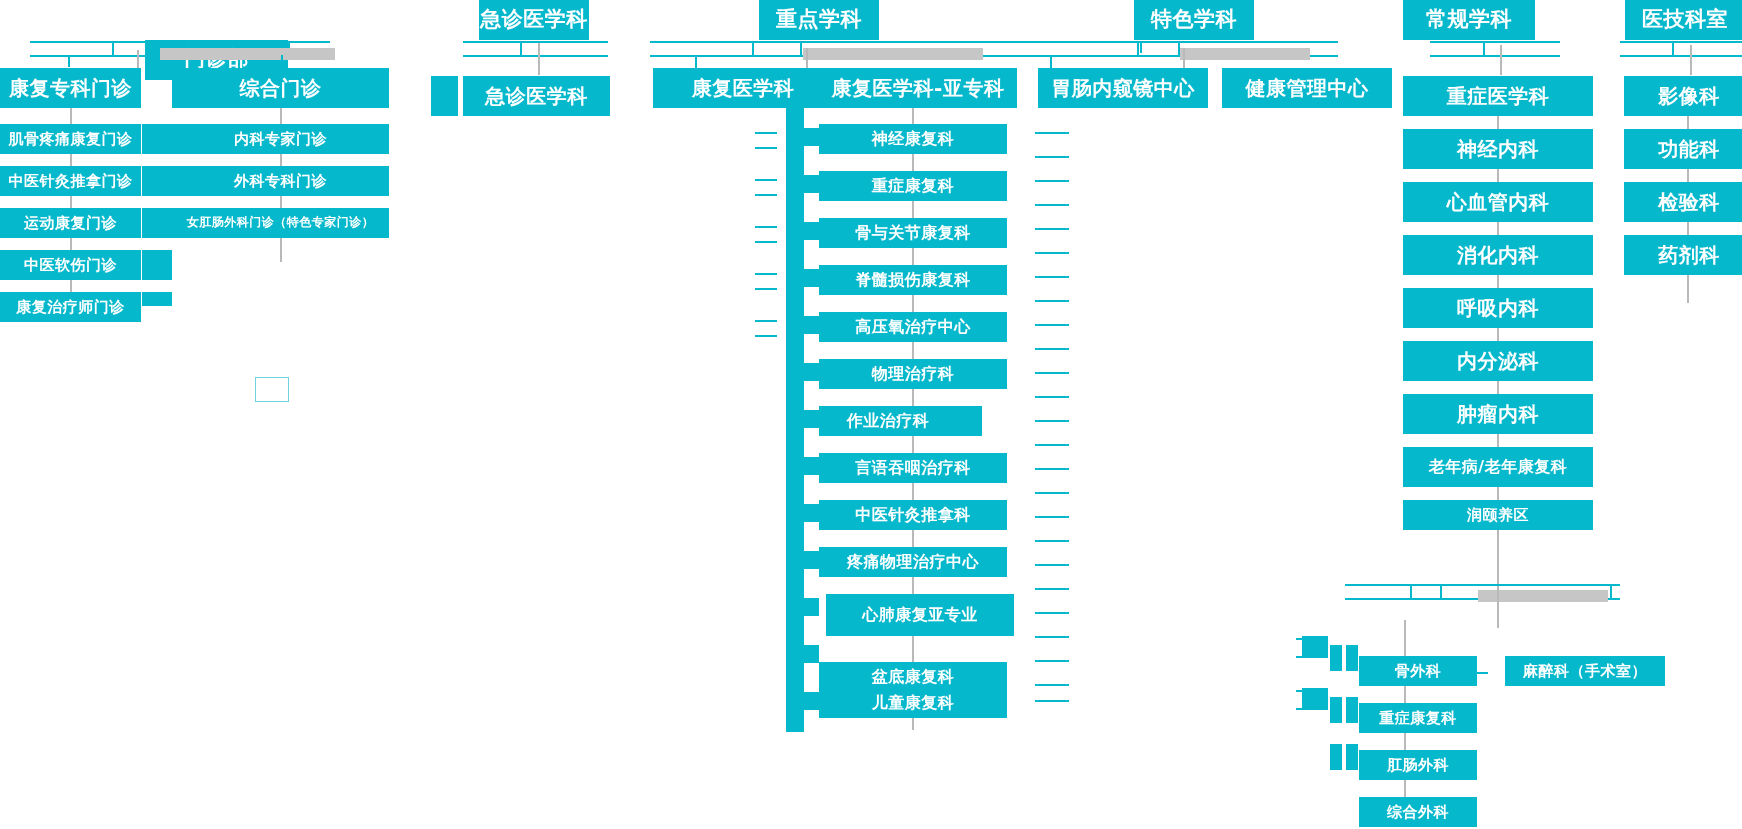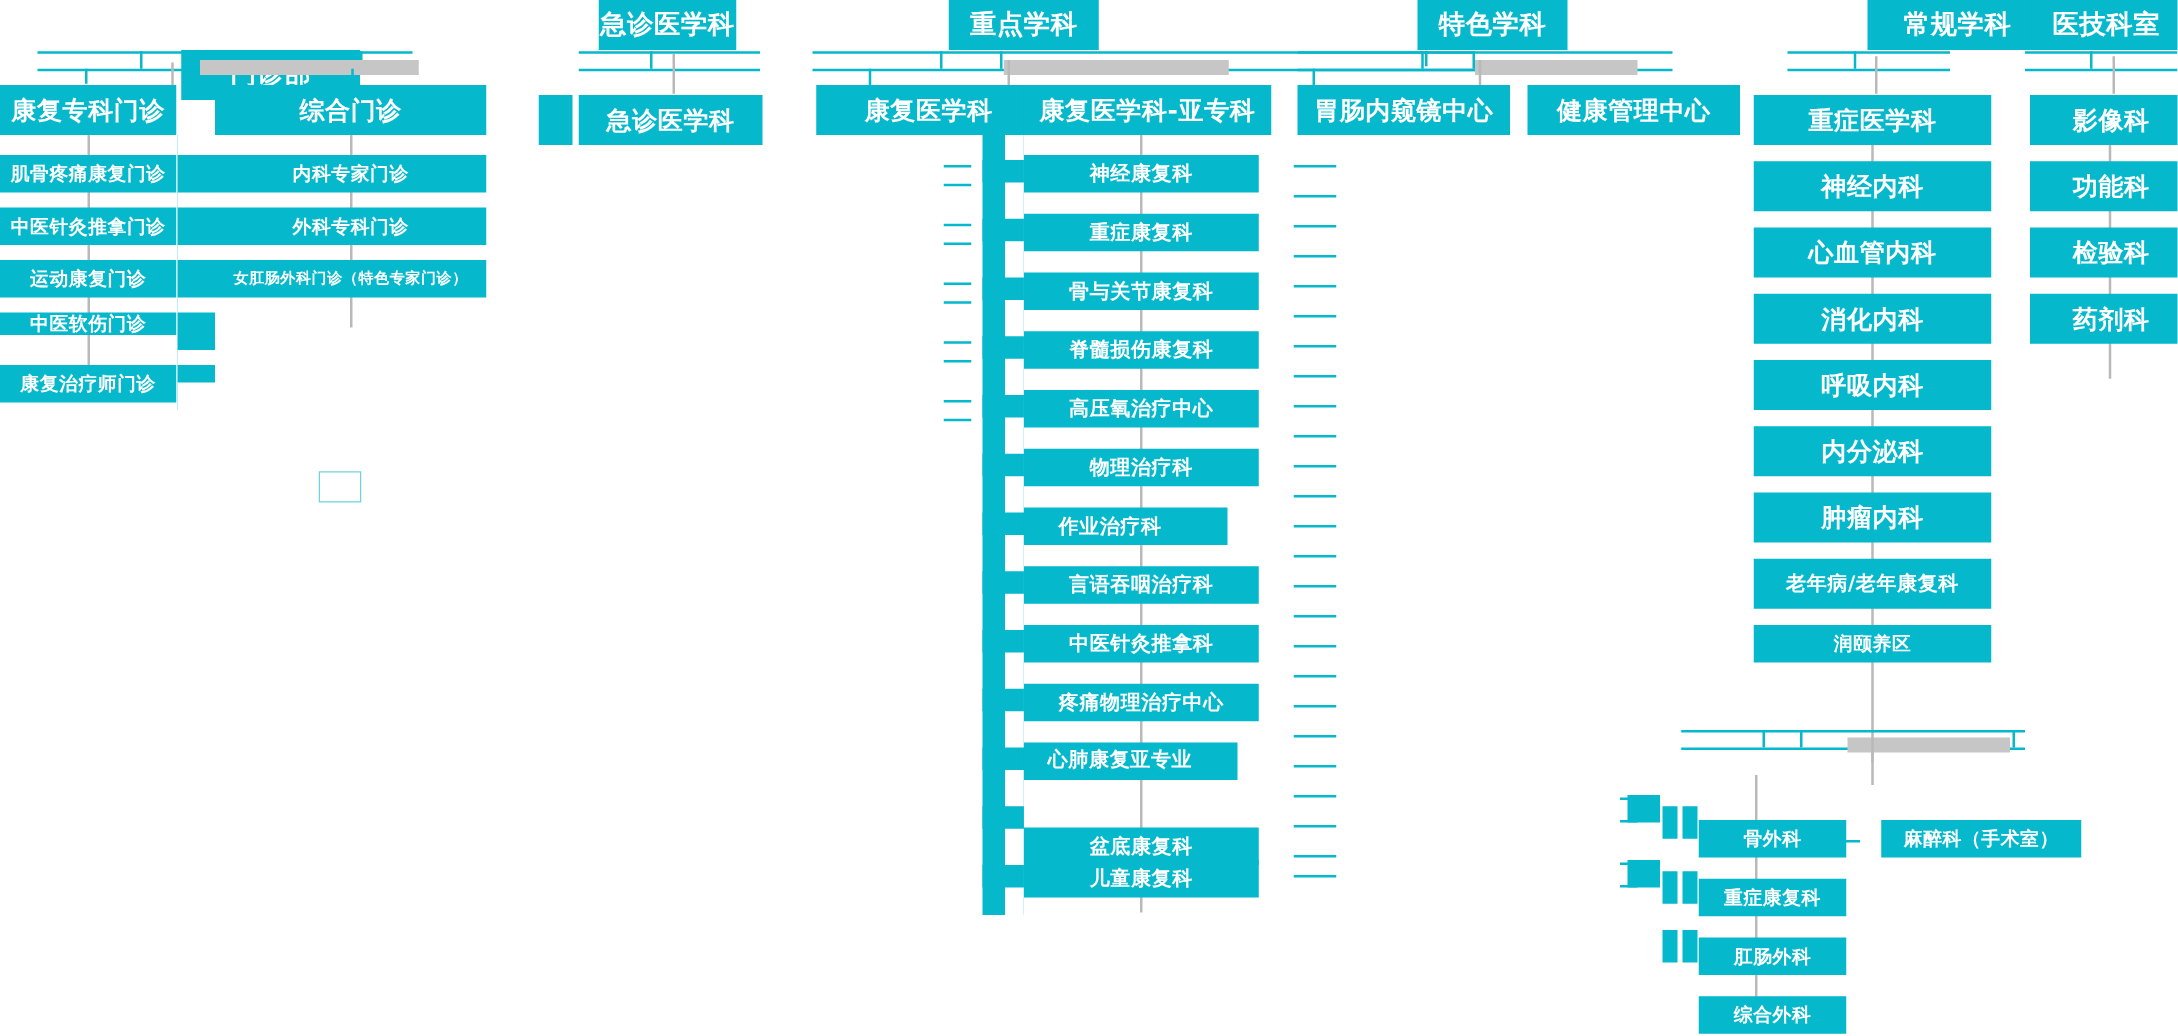--- a/index.html
+++ b/index.html
@@ -98,21 +98,21 @@
   <div class="conn v" style="left:281px; top:55px; height:12px;"></div>
   <div class="conn grayv" style="left:137px; top:50px; height:20px;"></div>
 
   <div class="node lvl2" style="left:0px; top:68px; width:141px; height:40px;">康复专科门诊</div>
   <div class="node lvl2" style="left:172px; top:68px; width:217px; height:40px;">综合门诊</div>
 
   <div class="conn grayv" style="left:70px; top:108px; height:196px;"></div>
   <div class="node lvl3 sm" style="left:0px; top:124px; width:141px; height:30px;">肌骨疼痛康复门诊</div>
   <div class="node lvl3 sm" style="left:0px; top:166px; width:141px; height:30px;">中医针灸推拿门诊</div>
   <div class="node lvl3 sm" style="left:0px; top:208px; width:141px; height:30px;">运动康复门诊</div>
-  <div class="node lvl3 sm" style="left:0px; top:250px; width:141px; height:18px;">中医软伤门诊</div>
+  <div class="node lvl3 sm" style="left:0px; top:250px; width:141px; height:30px;">中医软伤门诊</div>
   <div class="node lvl3 sm" style="left:0px; top:292px; width:141px; height:30px;">康复治疗师门诊</div>
 
   <div class="conn grayv" style="left:280px; top:108px; height:154px;"></div>
   <div class="node lvl3 sm" style="left:172px; top:124px; width:217px; height:30px;">内科专家门诊</div>
   <div class="node lvl3 sm" style="left:172px; top:166px; width:217px; height:30px;">外科专科门诊</div>
   <div class="node lvl3 xs" style="left:172px; top:208px; width:217px; height:30px;">女肛肠外科门诊（特色专家门诊）</div>
 
   <div class="stub" style="left:142px; top:108px; width:30px; height:220px;"></div>
   <div class="whitegap" style="left:142px; top:108px; width:30px; height:16px;"></div>
   <div class="whitegap" style="left:142px; top:154px; width:30px; height:12px;"></div>
@@ -151,21 +151,21 @@
   <div class="node lvl3" style="left:819px; top:124px; width:188px; height:30px;">神经康复科</div>
   <div class="node lvl3" style="left:819px; top:171px; width:188px; height:30px;">重症康复科</div>
   <div class="node lvl3" style="left:819px; top:218px; width:188px; height:30px;">骨与关节康复科</div>
   <div class="node lvl3" style="left:819px; top:265px; width:188px; height:30px;">脊髓损伤康复科</div>
   <div class="node lvl3" style="left:819px; top:312px; width:188px; height:30px;">高压氧治疗中心</div>
   <div class="node lvl3" style="left:819px; top:359px; width:188px; height:30px;">物理治疗科</div>
   <div class="node lvl3" style="left:794px; top:406px; width:188px; height:30px;">作业治疗科</div>
   <div class="node lvl3" style="left:819px; top:453px; width:188px; height:30px;">言语吞咽治疗科</div>
   <div class="node lvl3" style="left:819px; top:500px; width:188px; height:30px;">中医针灸推拿科</div>
   <div class="node lvl3" style="left:819px; top:547px; width:188px; height:30px;">疼痛物理治疗中心</div>
-  <div class="node lvl3" style="left:802px; top:594px; width:188px; height:30px;font-family:Liberation Serif, serif;">心肺康复亚专业</div>
+  <div class="node lvl3" style="left:826px; top:594px; width:188px; height:42px;">心肺康复亚专业</div>
   <div class="node lvl3" style="left:819px; top:662px; width:188px; height:30px;">盆底康复科</div>
   <div class="node lvl3" style="left:819px; top:688px; width:188px; height:30px;">儿童康复科</div>
 
   <div class="bullet" style="left:786px; top:128px; width:33px; height:18px;"></div>
   <div class="dashseg" style="left:755px; top:132px; width:22px;"></div>
   <div class="dashseg" style="left:755px; top:147px; width:22px;"></div>
   <div class="bullet" style="left:786px; top:175px; width:33px; height:18px;"></div>
   <div class="dashseg" style="left:755px; top:179px; width:22px;"></div>
   <div class="dashseg" style="left:755px; top:194px; width:22px;"></div>
   <div class="bullet" style="left:786px; top:222px; width:33px; height:18px;"></div>
@@ -232,21 +232,21 @@
   <div class="conn v" style="left:1137px; top:41px; height:14px;"></div>
   <div class="conn v" style="left:1178px; top:41px; height:14px;"></div>
   <div class="conn h" style="left:1038px; top:55px; width:300px;"></div>
   <div class="graybar" style="left:1180px; top:48px; width:130px; height:12px;"></div>
   <div class="conn grayv" style="left:1183px; top:48px; height:28px;"></div>
   <div class="conn v" style="left:1050px; top:55px; height:14px;"></div>
 
   <div class="node lvl2" style="left:1038px; top:68px; width:170px; height:40px;">胃肠内窥镜中心</div>
   <div class="node lvl2" style="left:1222px; top:68px; width:170px; height:40px;">健康管理中心</div>
 
-  <div class="node root" style="left:1494px; top:0px; width:144px; height:40px;text-align:right;">常规学科</div>
+  <div class="node root" style="left:1403px; top:0px; width:132px; height:40px;text-align:right;">常规学科</div>
   <div class="conn h" style="left:1430px; top:41px; width:130px;"></div>
   <div class="conn v" style="left:1483px; top:41px; height:14px;"></div>
   <div class="conn h" style="left:1430px; top:55px; width:130px;"></div>
   <div class="conn grayv" style="left:1500px; top:45px; height:30px;"></div>
 
   <div class="conn grayv" style="left:1497px; top:108px; height:520px;"></div>
 
   <div class="node lvl2" style="left:1403px; top:76px; width:190px; height:40px;">重症医学科</div>
   <div class="node lvl2" style="left:1403px; top:129px; width:190px; height:40px;">神经内科</div>
   <div class="node lvl2" style="left:1403px; top:182px; width:190px; height:40px;">心血管内科</div>

